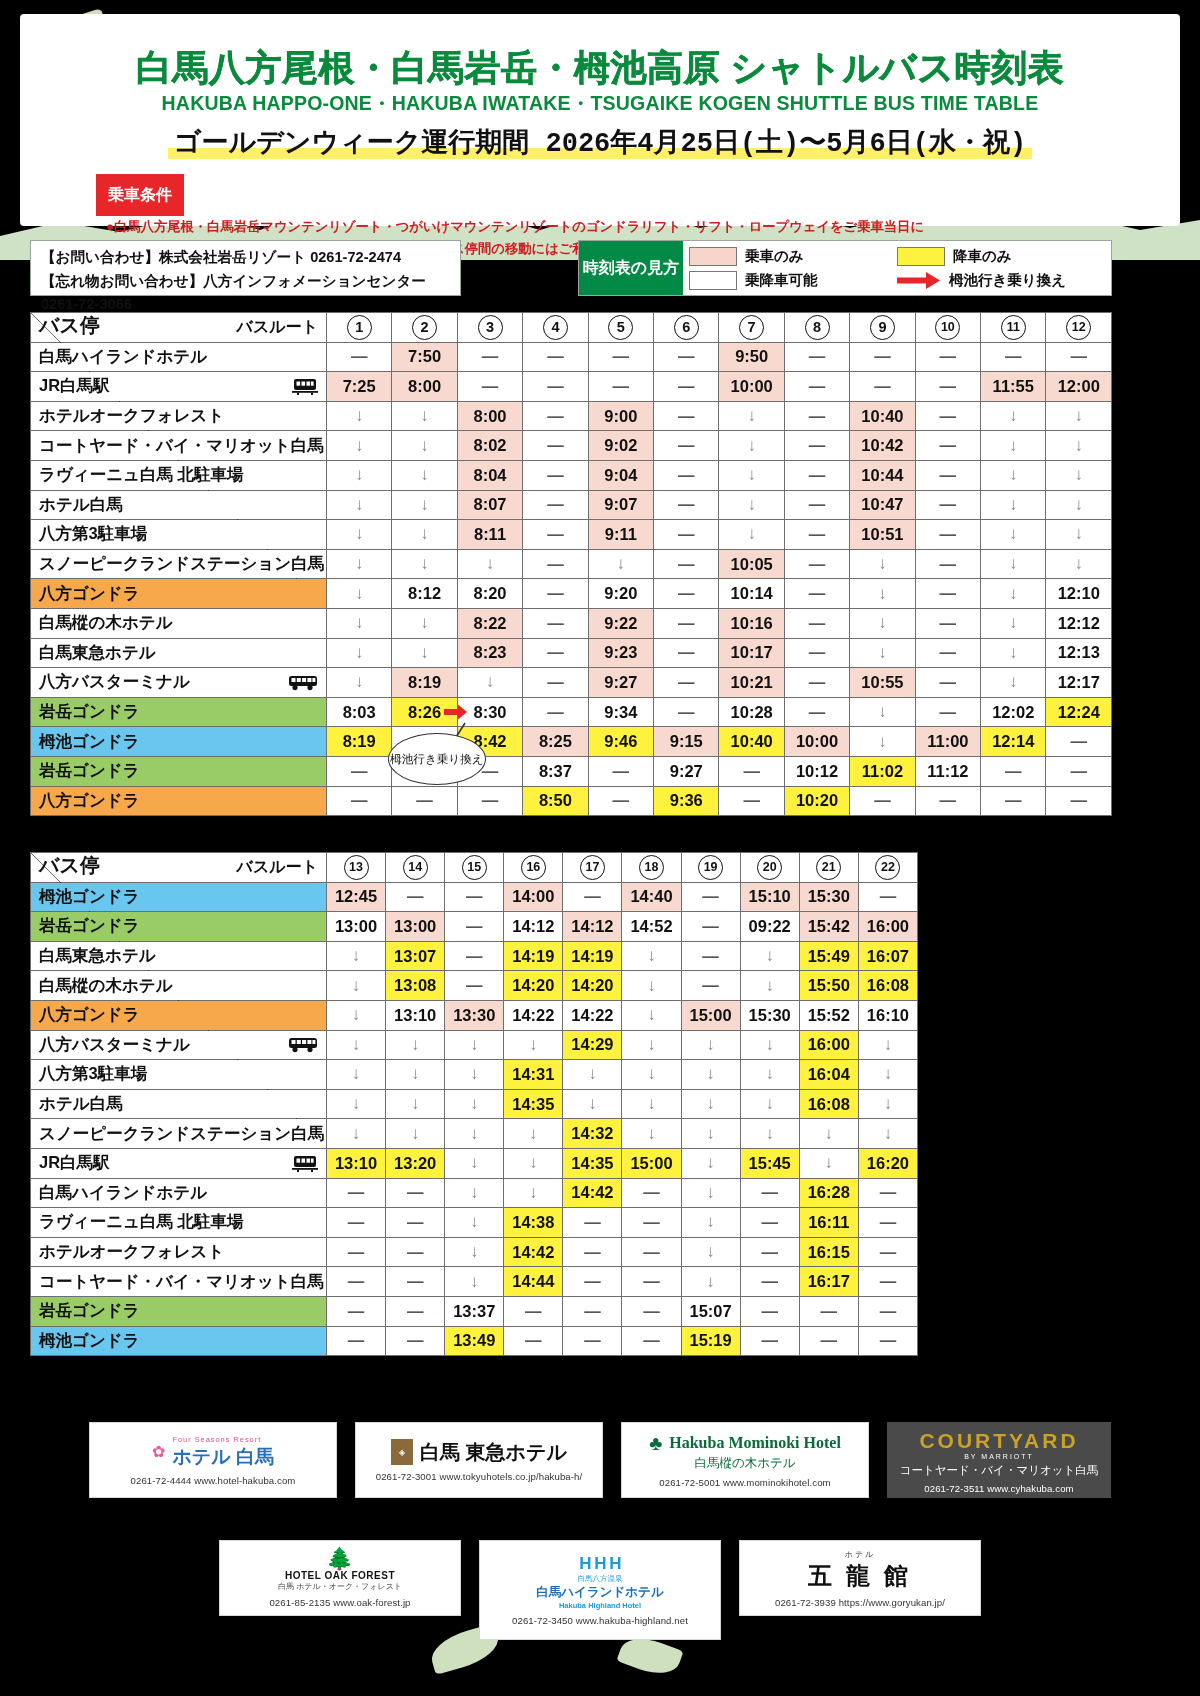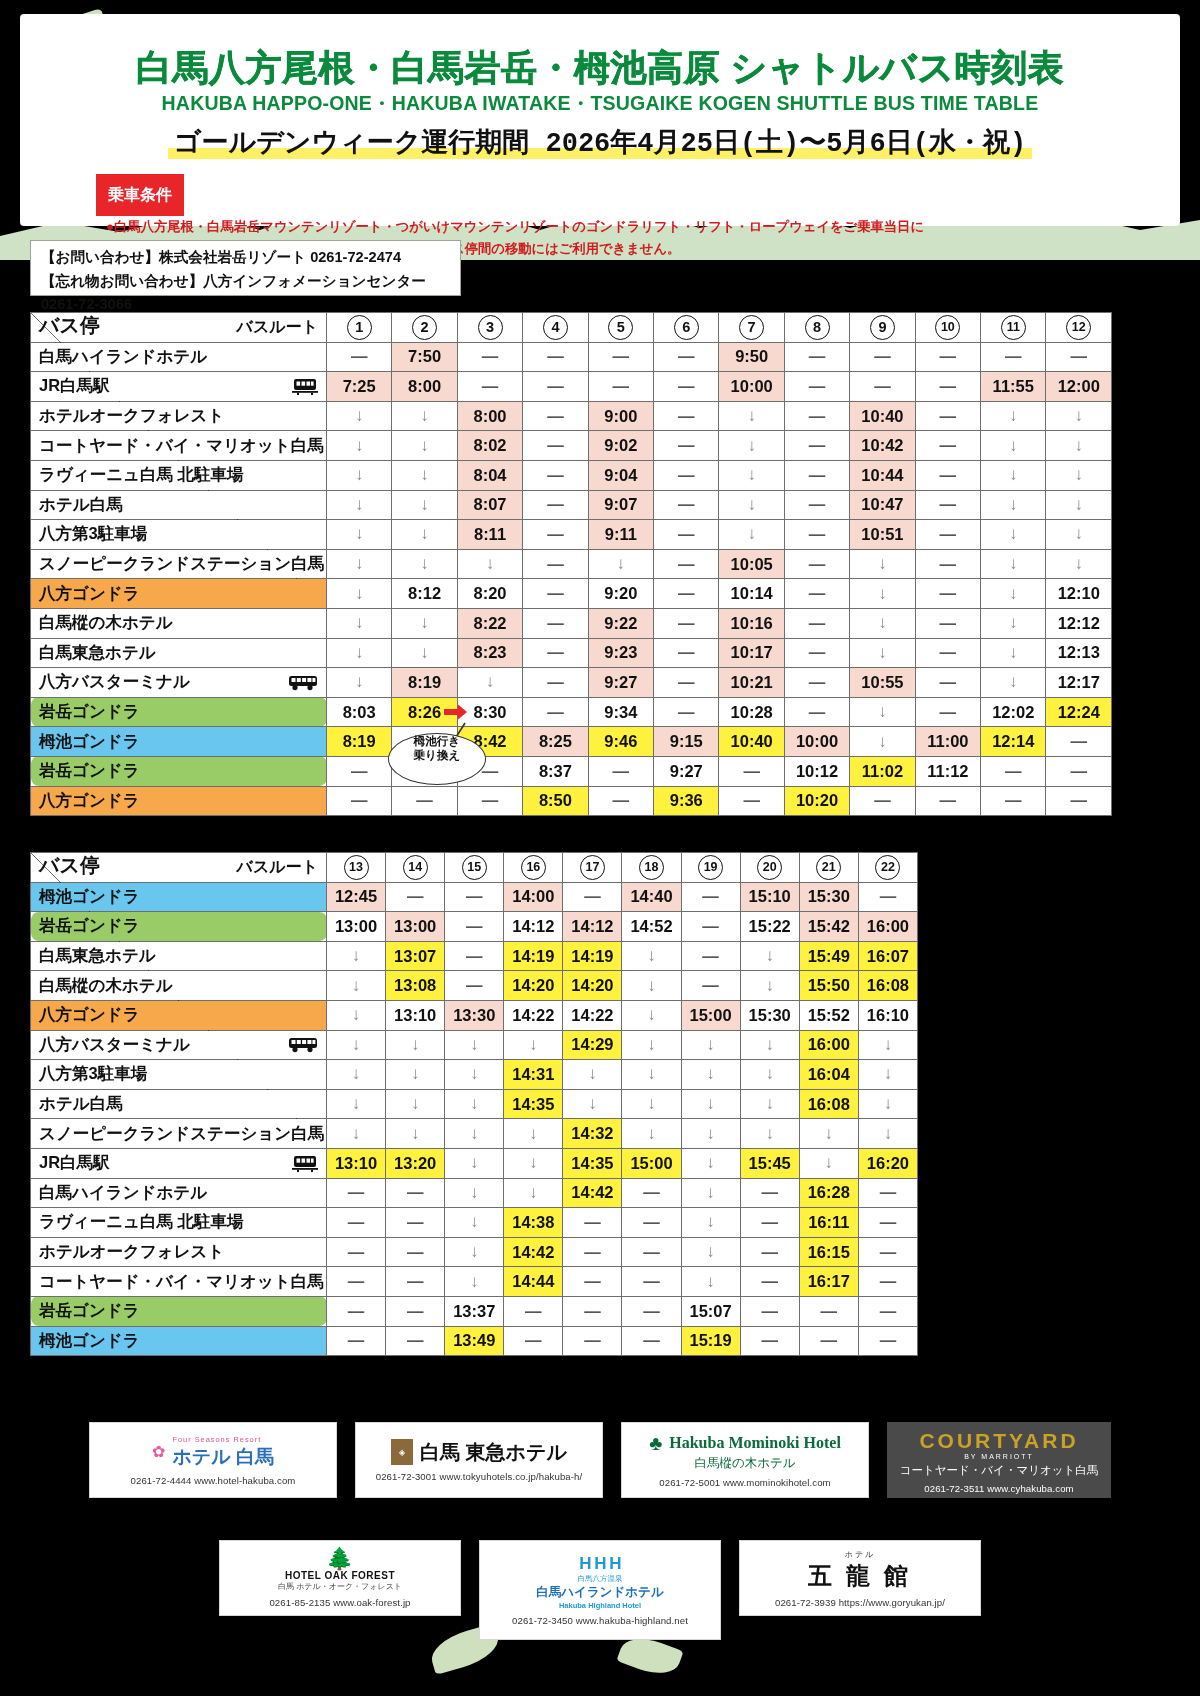--- a/index.html
+++ b/index.html
@@ -135,34 +135,34 @@
     font-size:14.5px; line-height:1; font-weight:bold;
   }
   .circnum.two { font-size:12.5px; }
 
   
   .f-pink   { background:#f8d9cf; }
   .f-yellow { background:#fff23f; }
   .f-white  { background:#ffffff; }
   
   .s-orange { background:#f7a84a; }
-  .s-green  { background:#99cc66;border-radius:8px; }
+  .s-green  { background:#99cc66; }
   .s-blue   { background:#69c6ef; }
   .s-white  { background:#ffffff; }
   .dash { color:#555; font-weight:bold; }
   .down { color:#8a8a8a; font-weight:normal; font-size:17px; }
 
   
   .xfer-arrow { position:absolute; z-index:9; }
   .callout {
     position:absolute; z-index:10;
     width:98px; height:52px;
     background:#fff; border:1.4px solid #333; border-radius:50%;
-    display:flex; flex-direction:column; align-items:center; 
-    font-size:11.6px; font-weight:bold; line-height:1.22; color:#111; text-align:center;
+    display:flex; flex-direction:row; align-items:center; justify-content:center;
+    font-size:11.6px; font-weight:normal; line-height:1.22; color:#111; text-align:center;
   }
   .callout-tail { position:absolute; z-index:9; }
 
   
   .sponsors-row { position:absolute; z-index:5; display:flex; gap:18px; justify-content:center; width:1200px; }
   #spon-row1 { top:1422px; }
   #spon-row2 { top:1540px; }
   .spon {
     background:#fff; border:1px solid #d6d6d6;
     display:flex; flex-direction:column; align-items:center; justify-content:center;
@@ -211,20 +211,45 @@
       <div>●白馬八方尾根・白馬岩岳マウンテンリゾート・つがいけマウンテンリゾートのゴンドラリフト・リフト・ロープウェイをご乗車当日に</div>
       <div>往復乗車されるお客様のみご利用いただけます。●他のバス停間の移動にはご利用できません。</div>
     </div>
   </div>
 
   <div class="contact-box">
     <div>【お問い合わせ】株式会社岩岳リゾート  0261-72-2474</div>
     <div>【忘れ物お問い合わせ】八方インフォメーションセンター  0261-72-3066</div>
   </div>
 
+  <div class="legend-box">
+    <div class="legend-label">時刻表の見方</div>
+    <div class="legend-grid">
+      <div class="legend-item">
+        <span class="sw pink"></span>
+        <span>乗車のみ</span>
+      </div>
+      <div class="legend-item">
+        <span class="sw yellow"></span>
+        <span>降車のみ</span>
+      </div>
+      <div class="legend-item">
+        <span class="sw white"></span>
+        <span>乗降車可能</span>
+      </div>
+      <div class="legend-item">
+        <span class="arr">
+          <svg viewBox="0 0 44 19">
+              <path d="M0,6.5 L29,6.5 L29,1 L43,9.5 L29,18 L29,12.5 L0,12.5 Z" fill="#e8262a"></path>
+            </svg>
+        </span>
+        <span>栂池行き乗り換え</span>
+      </div>
+    </div>
+  </div>
 
   <div class="tbl-wrap" id="tbl1-wrap">
     <table class="tt" id="tbl1">
         <colgroup>
           <col style="width:296px">
           <col>
           <col>
           <col>
           <col>
           <col>
@@ -659,21 +684,21 @@
                 <span class="stop-name">岩岳ゴンドラ</span>
               </span>
             </td>
             <td class="f-white"><span>13:00</span></td>
             <td class="f-pink"><span>13:00</span></td>
             <td class="f-white"><span class="dash">—</span></td>
             <td class="f-white"><span>14:12</span></td>
             <td class="f-pink"><span>14:12</span></td>
             <td class="f-white"><span>14:52</span></td>
             <td class="f-white"><span class="dash">—</span></td>
-            <td class="f-white"><span>15:22</span></td>
+            <td class="f-white"><span>09:22</span></td>
             <td class="f-pink"><span>15:42</span></td>
             <td class="f-pink"><span>16:00</span></td>
           </tr>
           <tr>
             <td class="stop s-white">
               <span class="stop-inner">
                 <span class="stop-name">白馬東急ホテル</span>
               </span>
             </td>
             <td class="f-white"><span class="down">↓</span></td>

